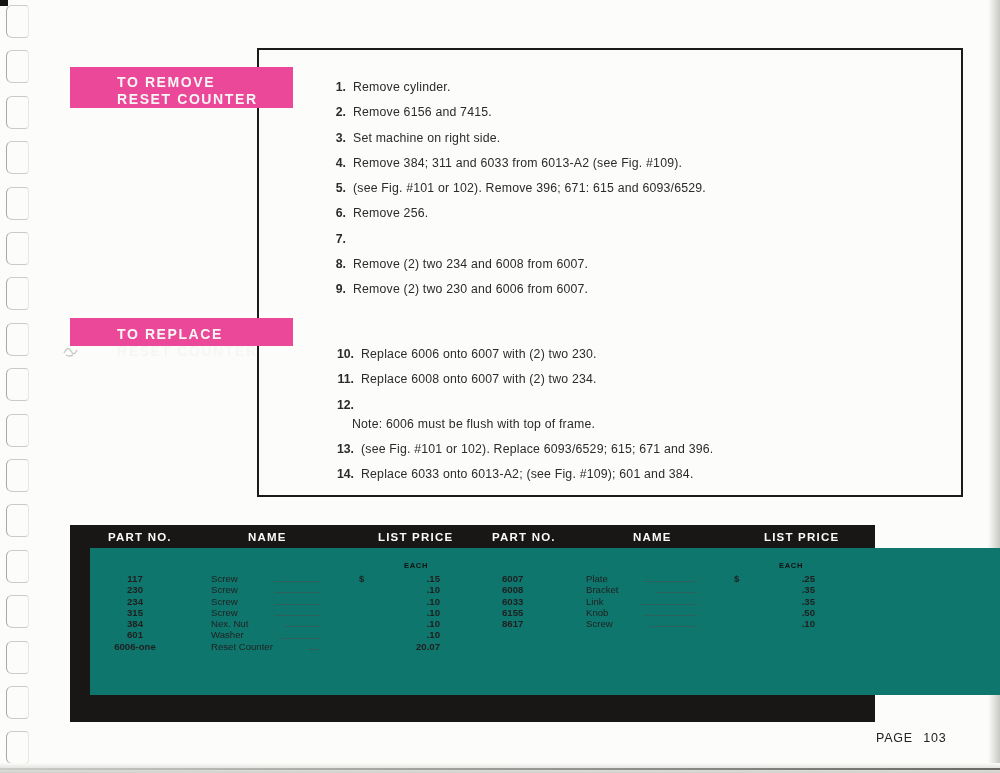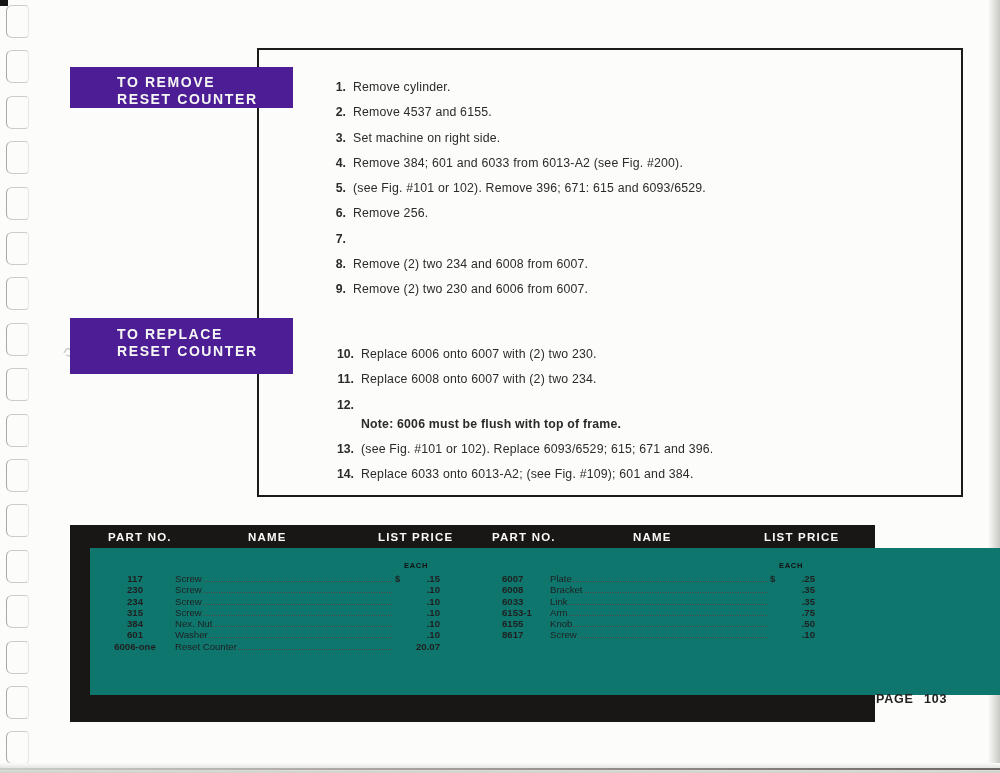--- a/index.html
+++ b/index.html
@@ -24,61 +24,61 @@
   .edge-bottom-line{position:absolute;left:0;bottom:3px;width:1000px;height:2px;
     background:linear-gradient(to right,#c6c6c2,#57544f);opacity:.85;}
   .pencil-mark{position:absolute;left:62px;top:341px;opacity:.8;}
   
   .instruction-box{
     position:absolute;left:257px;top:48px;width:702px;height:445px;
     border:2px solid #1b1b1b;background:#fcfcfa;
   }
   
   .heading-bar{
-    position:absolute;left:70px;width:223px;background:#4c1d95;color:#f6f6f4;
+    position:absolute;left:70px;width:223px;background:#ec4899;color:#f6f6f4;
     font-weight:bold;font-size:14px;line-height:17px;letter-spacing:1.6px;
     padding:7px 0 0 47px;box-sizing:border-box;
   }
   .heading-remove{top:67px;height:41px;}
-  .heading-replace{top:318px;height:56px;padding-top:8px;}
+  .heading-replace{top:318px;height:28px;padding-top:8px;}
   
   .steps{position:absolute;font-size:12.3px;line-height:14.3px;color:#2b2b2b;}
   .step{display:flex;flex-wrap:wrap;margin-bottom:11px;}
   .step .num{width:21px;text-align:right;font-weight:bold;flex:0 0 21px;}
   .step .txt{margin-left:7px;letter-spacing:.2px;}
-  .step .note{flex-basis:100%;margin-left:28px;margin-top:5px;letter-spacing:.2px;font-weight:bold;}
+  .step .note{flex-basis:100%;margin-left:19px;margin-top:5px;letter-spacing:.2px;}
   .step .note:empty{display:none;}
   
   .table-frame{
     position:absolute;left:70px;top:525px;width:805px;height:197px;background:#181716;
   }
   .table-frame .hdr{
     position:absolute;top:6px;color:#fafaf8;font-weight:bold;font-size:11.5px;letter-spacing:1.2px;
   }
   .inner-panel{
     position:absolute;left:20px;top:23px;width:919px;height:147px;background:#0f766e;
   }
   .pcol{position:absolute;top:12px;font-size:9.6px;line-height:11.3px;color:#1f1f1f;}
   .pcol-left{left:5px;width:345px;}
   .pcol-right{left:408px;width:317px;}
   .each{
     text-align:right;padding-right:12px;font-size:7.6px;font-weight:bold;
     letter-spacing:.6px;height:10px;margin-bottom:3px;color:#111;
   }
-  .prow{display:flex;align-items:flex-start;}
+  .prow{display:flex;align-items:center;gap:36px;}
   .prow .part{font-weight:bold;white-space:nowrap;}
   .pcol-left .prow .part{flex:0 0 80px;text-align:center;}
   .pcol-right .prow .part{flex:0 0 52px;padding-left:4px;box-sizing:border-box;text-align:left;}
   .prow .pname{white-space:nowrap;}
   .prow .leader{flex:1;border-bottom:1.6px dotted #4c4c4c;margin:0 3px 2px 1px;height:8px;}
   .prow .cur{flex:0 0 12px;font-weight:bold;}
   .prow .price{flex:0 0 33px;text-align:right;font-weight:bold;}
   
   .page-number{
-    position:absolute;left:876px;top:692px;font-weight:bold;font-size:12.5px;
+    position:absolute;left:876px;top:731px;font-weight:normal;font-size:12.5px;
     letter-spacing:.8px;word-spacing:6px;color:#222;
   }
 </style>
 </head>
 <body>
 
 <div class="page">
 
   <div class="holes">
       <div class="hole" style="top: 5px;"></div>
@@ -122,33 +122,33 @@
   <div class="steps" style="left:325px;top:80px;width:620px;">
 
       <div class="step">
         <span class="num">1.</span>
         <span class="txt">Remove cylinder.</span>
 
       </div>
 
       <div class="step">
         <span class="num">2.</span>
-        <span class="txt">Remove 4537 and 6155.</span>
+        <span class="txt">Remove 6156 and 7415.</span>
 
       </div>
 
       <div class="step">
         <span class="num">3.</span>
         <span class="txt">Set machine on right side.</span>
 
       </div>
 
       <div class="step">
         <span class="num">4.</span>
-        <span class="txt">Remove 384; 601 and 6033 from 6013-A2 (see Fig. #200).</span>
+        <span class="txt">Remove 384; 311 and 6033 from 6013-A2 (see Fig. #109).</span>
 
       </div>
 
       <div class="step">
         <span class="num">5.</span>
         <span class="txt">(see Fig. #101 or 102). Remove 396; 671: 615 and 6093/6529.</span>
 
       </div>
 
       <div class="step">
@@ -300,27 +300,20 @@
             </div>
 
             <div class="prow">
               <span class="part">6033</span>
               <span class="pname">Link</span>
               <span class="leader"></span>
               <span class="cur"></span>
               <span class="price">.35</span>
             </div>
 
-            <div class="prow">
-              <span class="part">6153-1</span>
-              <span class="pname">Arm</span>
-              <span class="leader"></span>
-              <span class="cur"></span>
-              <span class="price">.75</span>
-            </div>
 
             <div class="prow">
               <span class="part">6155</span>
               <span class="pname">Knob</span>
               <span class="leader"></span>
               <span class="cur"></span>
               <span class="price">.50</span>
             </div>
 
             <div class="prow">

